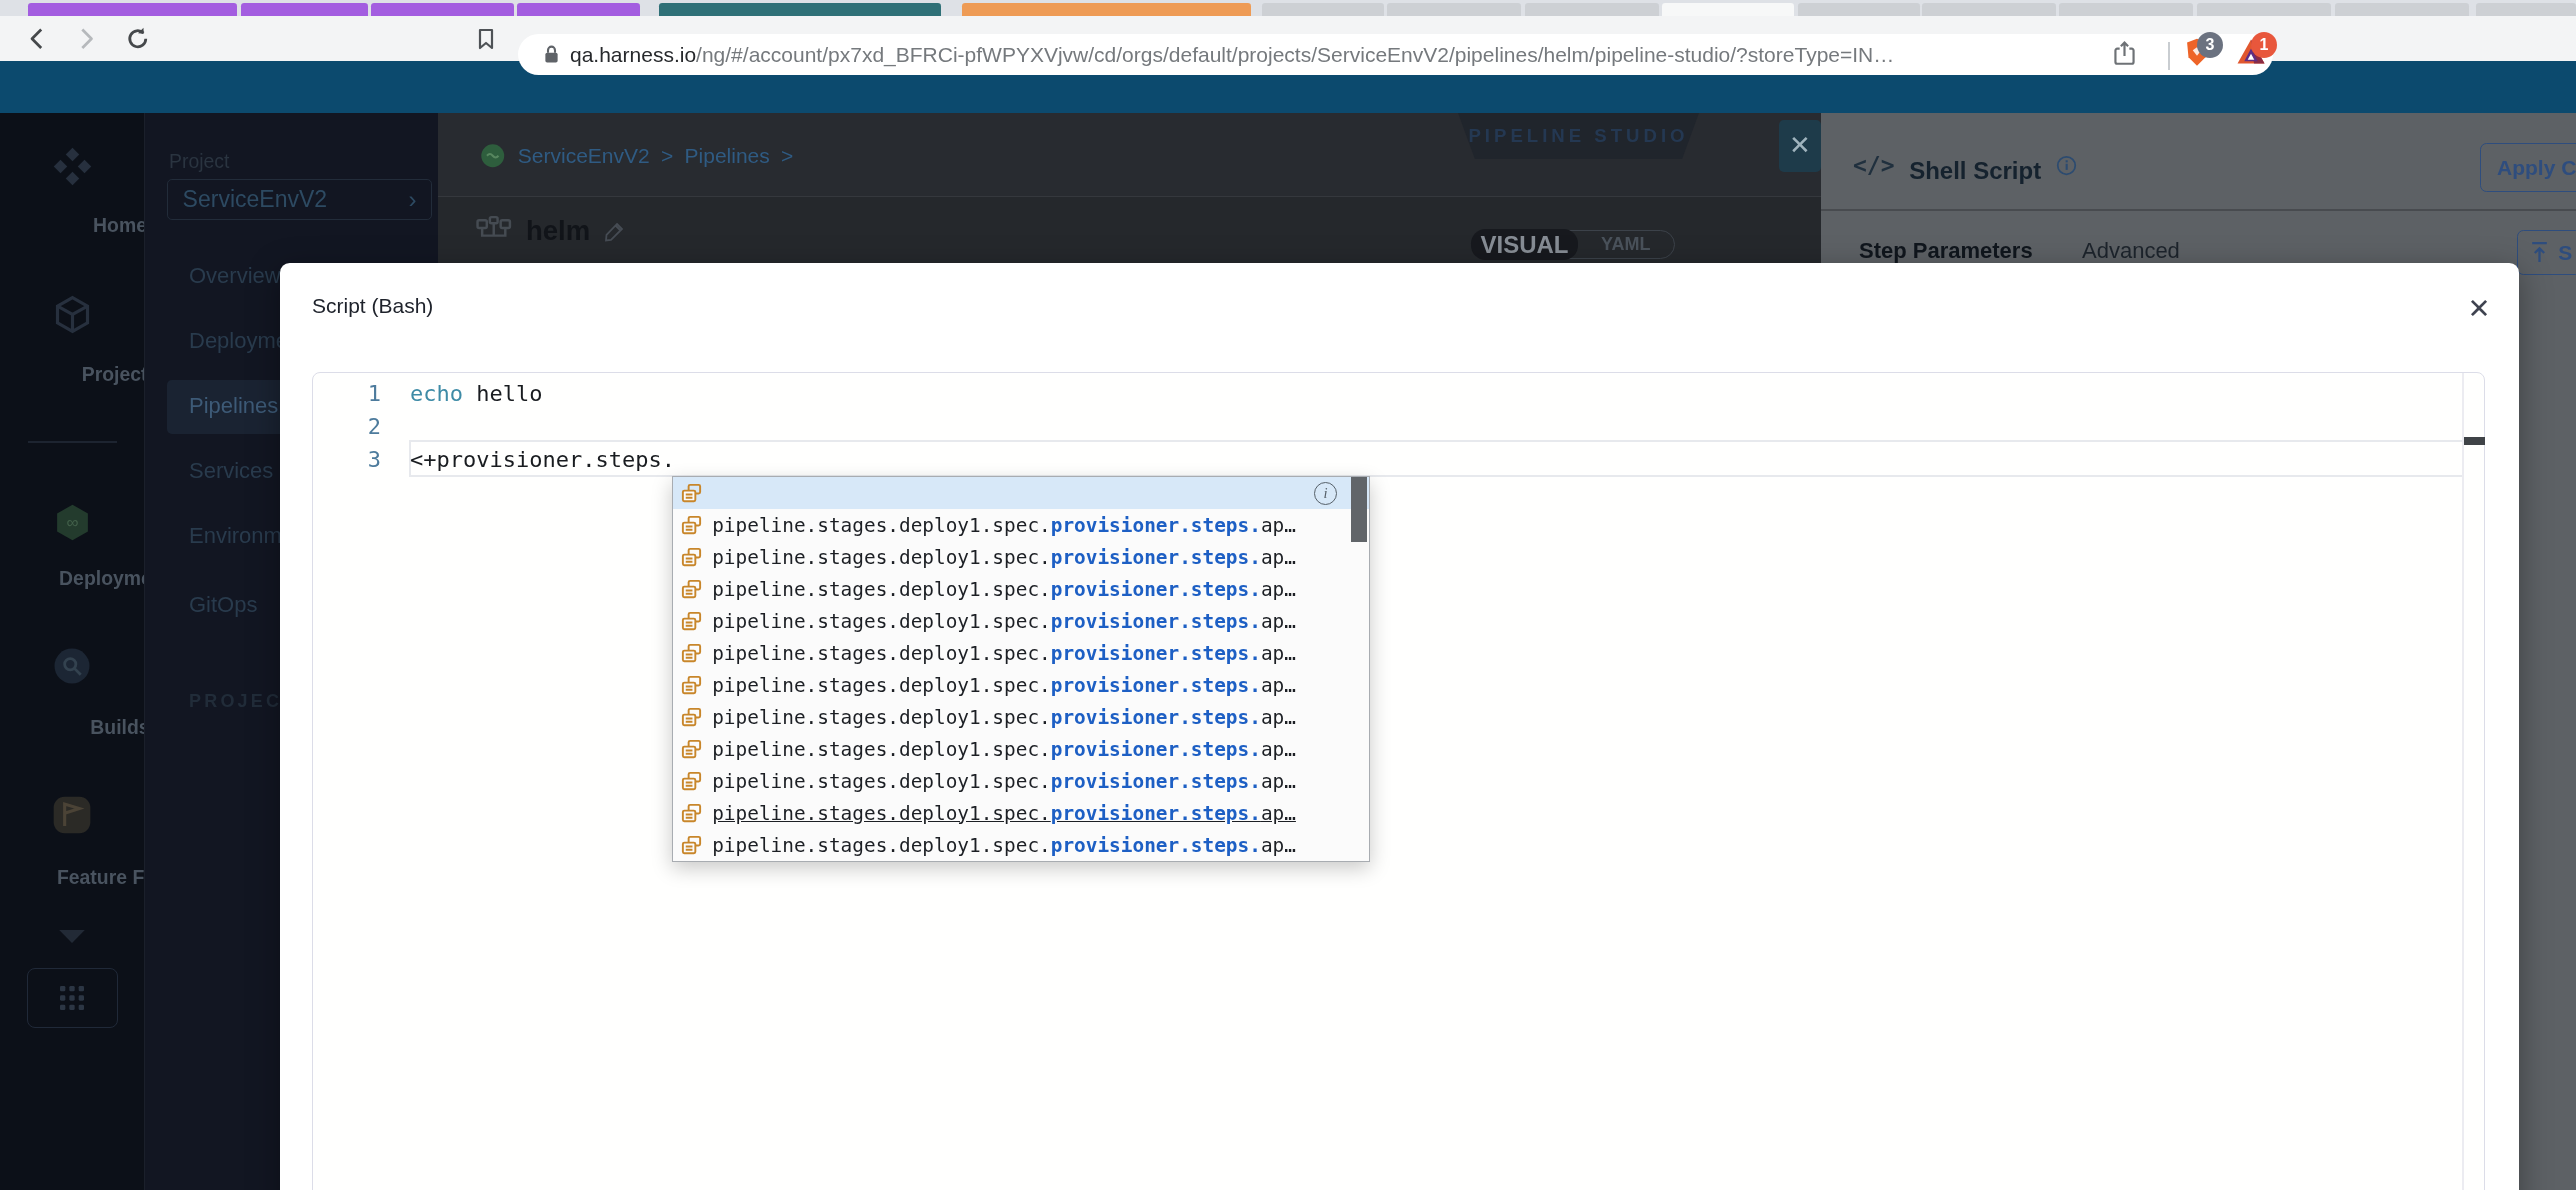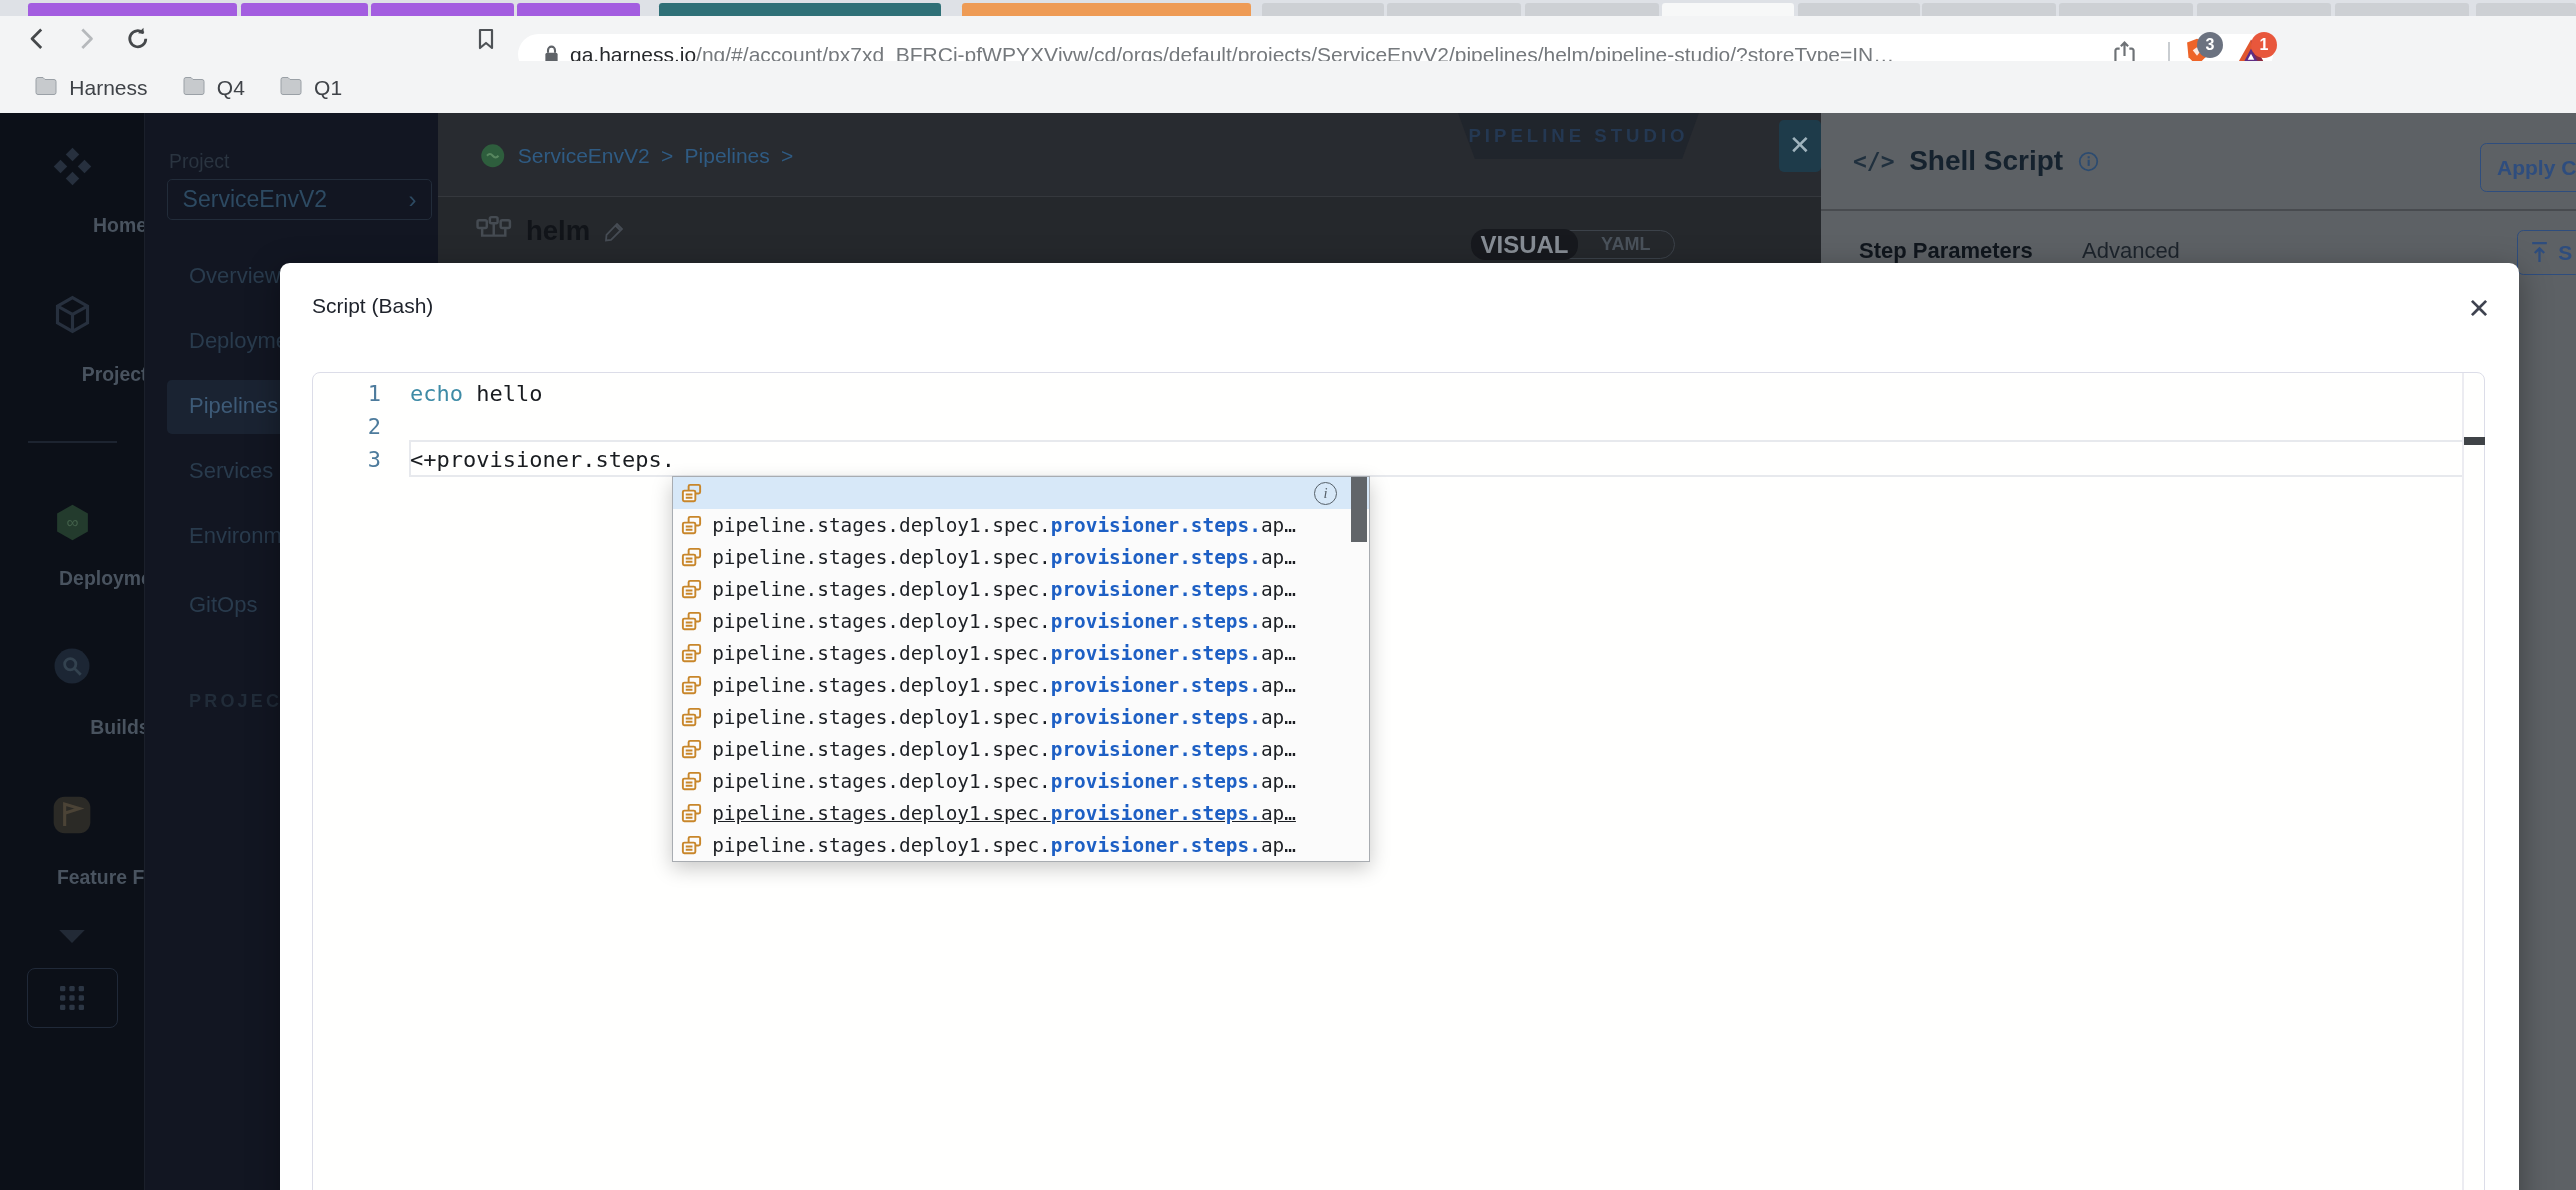--- a/index.html
+++ b/index.html
@@ -38,21 +38,21 @@
   #studio-badge{position:absolute;left:1020px;top:0;width:241px;height:46px;background:#20252c;clip-path:polygon(0 0,100% 0,93% 100%,7% 100%);display:flex;align-items:center;justify-content:center;font-size:18.6px;font-weight:bold;letter-spacing:4px;color:#243852;}
   #canvas-close{position:absolute;left:1341px;top:6.5px;width:42px;height:52px;background:#1e3b4a;border-radius:4.9px;display:flex;align-items:center;justify-content:center;color:#9fb3bd;font-size:26px;}
   #title-row{position:absolute;left:38px;top:102px;display:flex;align-items:center;gap:13px;}
   #pipeline-name{font-size:27.5px;font-weight:bold;color:#111419;}
   #mode-toggle{position:absolute;left:1034px;top:117px;width:203px;height:29px;border:1.6px solid #3c424a;border-radius:16px;display:flex;box-sizing:border-box;}
   #toggle-visual{flex:1.1;background:#17191e;border-radius:14.6px;display:flex;align-items:center;justify-content:center;font-size:24px;font-weight:bold;color:#878d95;margin:-1.6px 0 -1.6px -1.6px;}
   #toggle-yaml{flex:1;display:flex;align-items:center;justify-content:center;font-size:18px;font-weight:bold;color:#4a525b;}
   
   #rightpanel{position:absolute;left:1821px;top:0;width:755px;height:1077px;background:#5d6165;}
   #rp-header{position:absolute;left:32px;top:32px;display:flex;align-items:center;gap:14.6px;}
-  #rp-title{font-size:28px;font-weight:bold;color:#15222e;}
+  #rp-title{font-size:24px;font-weight:bold;color:#15222e;margin-top:12px;}
   #rp-code-icon{font-family:"DejaVu Sans Mono",monospace;font-size:23px;font-weight:bold;color:#20303e;}
   #apply-btn{position:absolute;left:659px;top:30px;width:105px;height:49px;border:1.6px solid #2e4d7e;border-radius:6.5px;color:#2e4d7e;font-size:21px;font-weight:bold;display:flex;align-items:center;padding-left:16px;box-sizing:border-box;white-space:nowrap;overflow:hidden;}
   #rp-divider{position:absolute;left:0;top:96px;width:755px;height:1.6px;background:#484b4f;}
   .rp-tab{position:absolute;top:125px;font-size:22px;}
   #template-btn{position:absolute;left:696px;top:117px;width:65px;height:45px;border:1.6px solid #2e4d7e;border-radius:6.5px;color:#2e4d7e;font-size:21px;font-weight:bold;display:flex;align-items:center;gap:8px;padding-left:11.3px;box-sizing:border-box;overflow:hidden;}
   
   #modal{left:280px;top:263px;width:2239px;height:972px;background:#ffffff;border-radius:9.7px 9.7px 0 0;box-shadow:0 8px 32px rgba(0,0,0,.35);}
   #modal-title{position:absolute;left:32px;top:31px;font-size:21px;font-weight:500;color:#1e222b;}
   #modal-close{position:absolute;left:2181px;top:27px;width:36px;height:36px;display:flex;align-items:center;justify-content:center;font-size:27.5px;color:#3f4350;}
   #editor{position:absolute;left:32px;top:109px;width:2173px;height:863px;border:1.6px solid #dcdde8;border-radius:8px;background:#fffffe;box-sizing:border-box;font-family:"DejaVu Sans Mono",monospace;}
@@ -147,40 +147,20 @@
       <svg width="36" height="36" viewBox="0 0 24 24">
           <path d="M12 3 L21 19 H3 Z" fill="#e1572f"></path>
           <path d="M12 3 L21 19 L14 19 Z" fill="#8a2c44"></path>
           <path d="M12 9 L16.5 17.5 H7.5 Z" fill="#5f2d84"></path>
           <path d="M12 12.5 L14.2 16.5 H9.8 Z" fill="#ffffff"></path>
         </svg>
       <span class="extbadge" style="background:#e8573c">1</span>
     </div>
   </div>
 
-  <div id="bookmarksbar" class="abs">
-      <div class="bookmark">
-        <span><svg width="24" height="21" viewBox="0 0 24 20">
-            <path d="M2 3 a2 2 0 0 1 2-2 H9 L11 3 H20 a2 2 0 0 1 2 2 V16 a2 2 0 0 1-2 2 H4 a2 2 0 0 1-2-2 Z" fill="#c7cacd" stroke="#9aa0a6" stroke-width="1"></path>
-          </svg></span>
-        <span class="bklabel">Harness</span>
-      </div>
-      <div class="bookmark">
-        <span><svg width="24" height="21" viewBox="0 0 24 20">
-            <path d="M2 3 a2 2 0 0 1 2-2 H9 L11 3 H20 a2 2 0 0 1 2 2 V16 a2 2 0 0 1-2 2 H4 a2 2 0 0 1-2-2 Z" fill="#c7cacd" stroke="#9aa0a6" stroke-width="1"></path>
-          </svg></span>
-        <span class="bklabel">Q4</span>
-      </div>
-      <div class="bookmark">
-        <span><svg width="24" height="21" viewBox="0 0 24 20">
-            <path d="M2 3 a2 2 0 0 1 2-2 H9 L11 3 H20 a2 2 0 0 1 2 2 V16 a2 2 0 0 1-2 2 H4 a2 2 0 0 1-2-2 Z" fill="#c7cacd" stroke="#9aa0a6" stroke-width="1"></path>
-          </svg></span>
-        <span class="bklabel">Q1</span>
-      </div>
-    </div>
 
   <div id="app" class="abs">
 
     <div id="rail">
         <div class="rail-item" style="top: 31px;">
           <span><svg width="45" height="45" viewBox="0 0 24 24" fill="#27303e">
               <path d="M12 2l3.6 3.6L12 9.2 8.4 5.6z"></path>
               <path d="M5.6 8.4l3.6 3.6-3.6 3.6L2 12z"></path>
               <path d="M18.4 8.4L22 12l-3.6 3.6-3.6-3.6z"></path>
               <path d="M12 14.8l3.6 3.6L12 22l-3.6-3.6z"></path>

